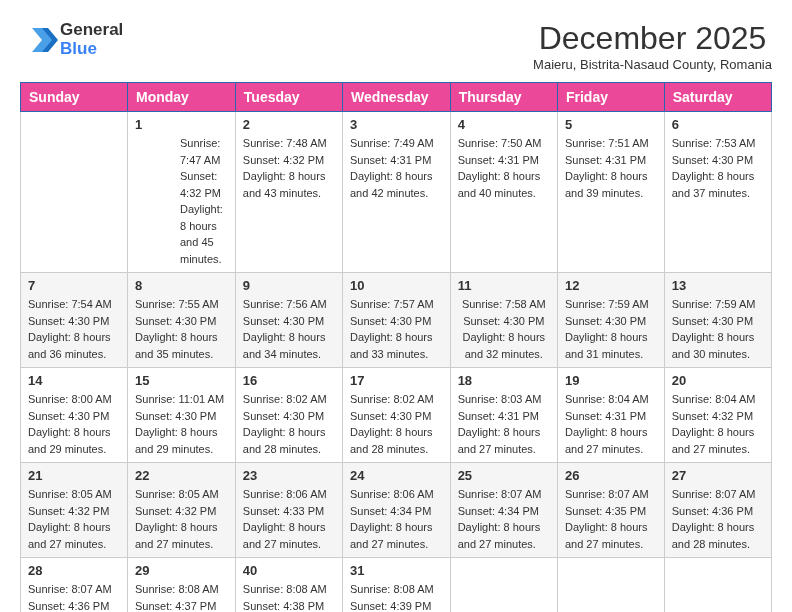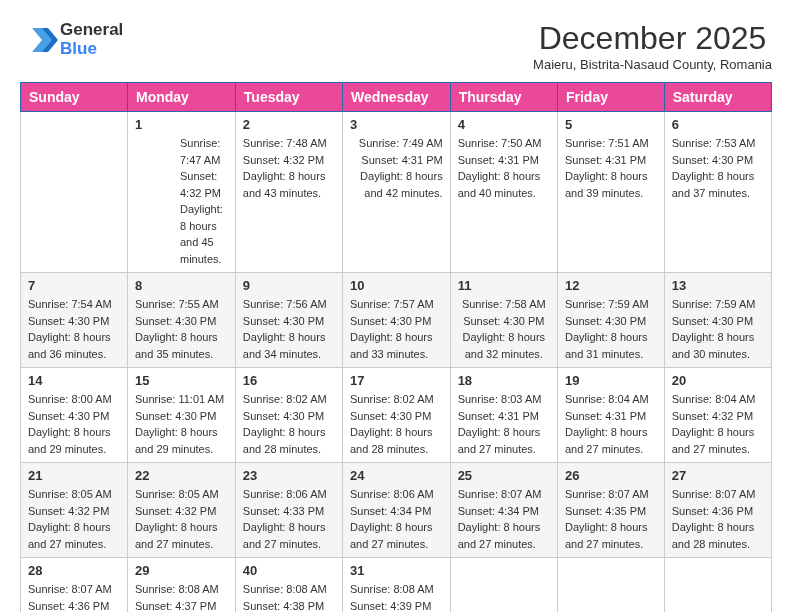--- a/index.html
+++ b/index.html
@@ -121,21 +121,21 @@
         </td>
         <td>
           <span class="day-num">2</span>
           <div class="day-info" style="white-space: pre-line;">Sunrise: 7:48 AM
 Sunset: 4:32 PM
 Daylight: 8 hours
 and 43 minutes.</div>
         </td>
         <td>
           <span class="day-num">3</span>
-          <div class="day-info" style="white-space: pre-line; text-align: right;">Sunrise: 7:49 AM
+          <div class="day-info" style="white-space: pre-line;">Sunrise: 7:49 AM
 Sunset: 4:31 PM
 Daylight: 8 hours
 and 42 minutes.</div>
         </td>
         <td>
           <span class="day-num">4</span>
           <div class="day-info" style="white-space: pre-line;">Sunrise: 7:50 AM
 Sunset: 4:31 PM
 Daylight: 8 hours
 and 40 minutes.</div>

